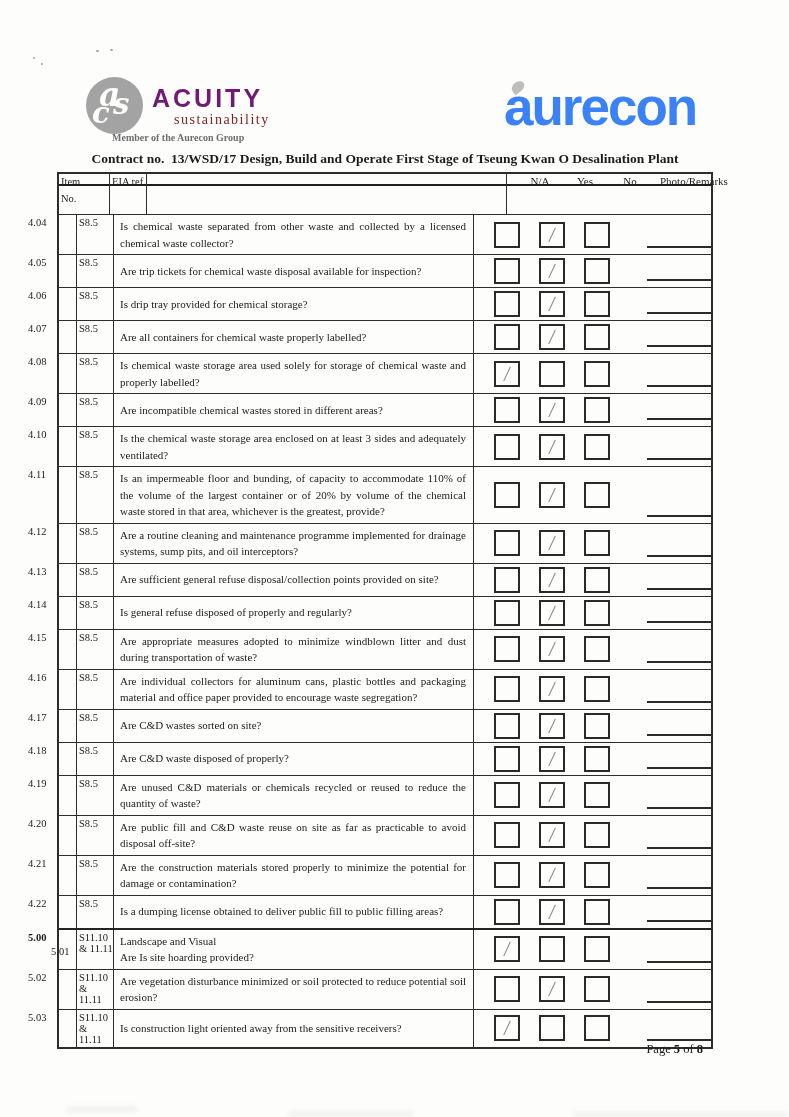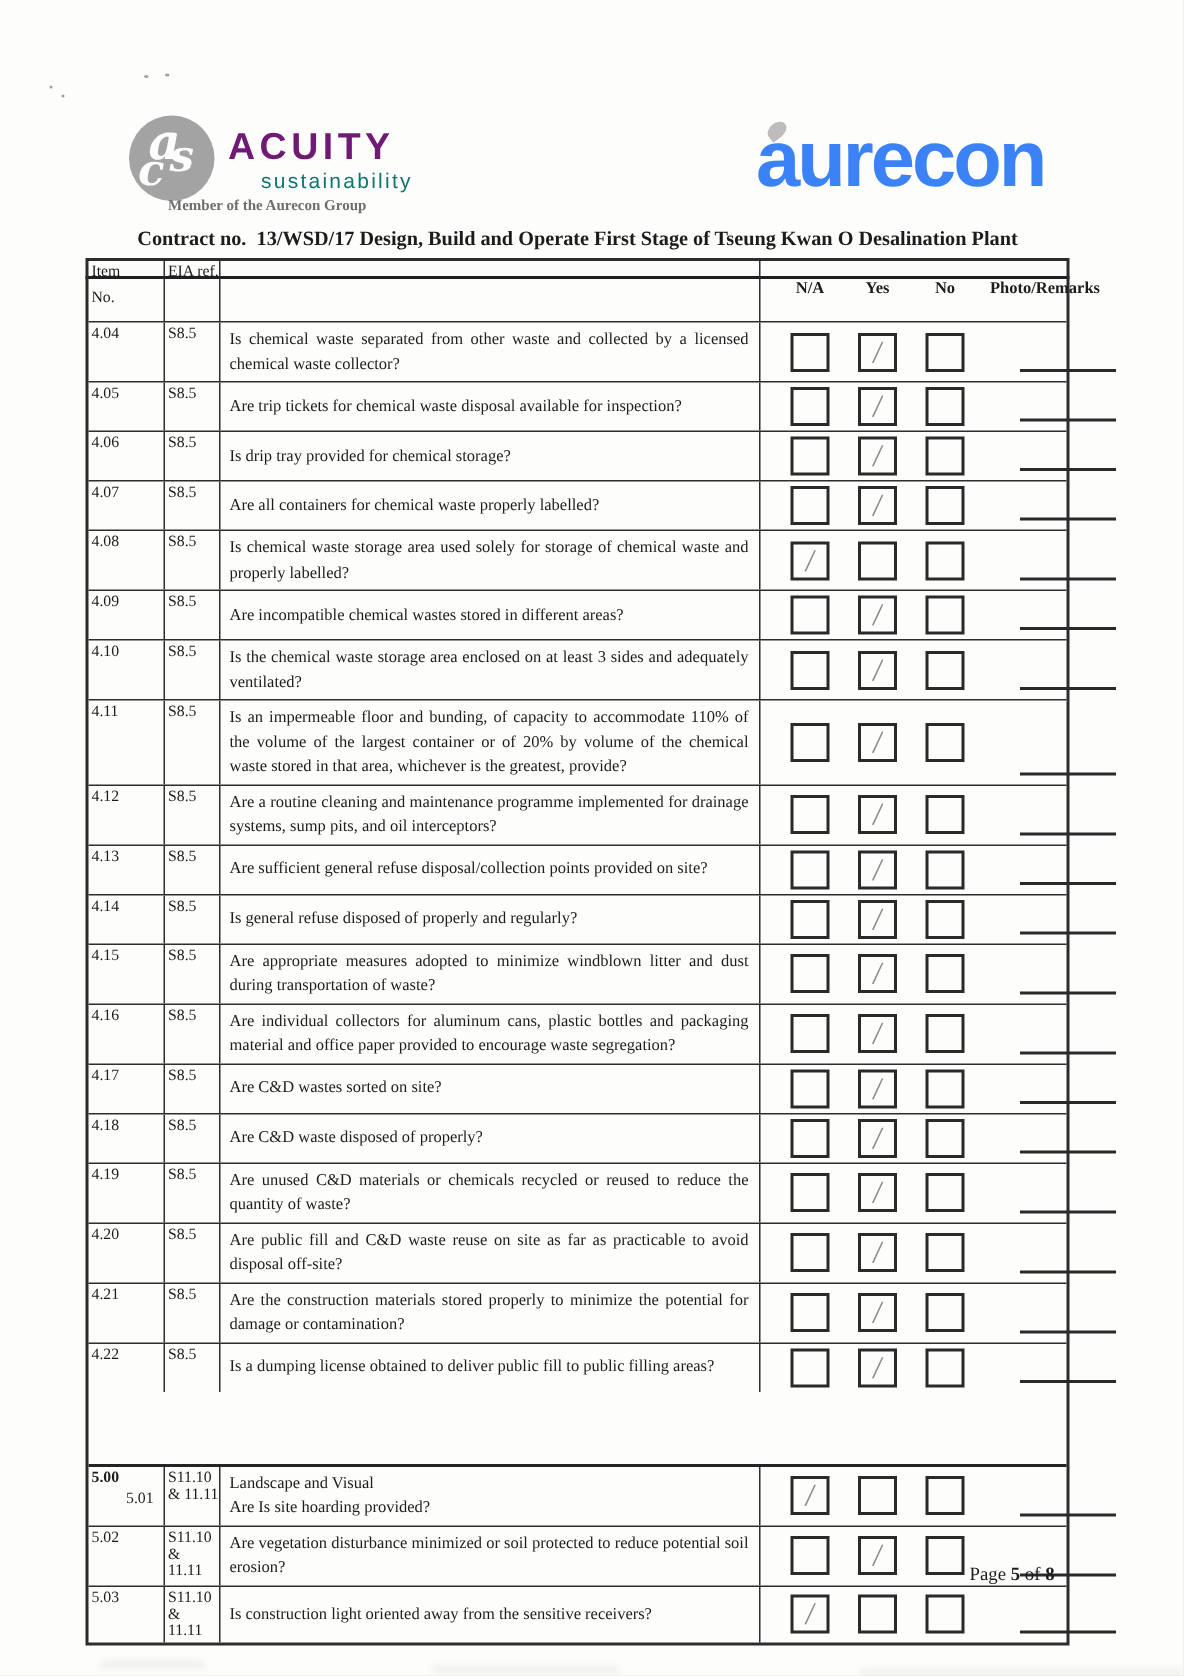--- a/index.html
+++ b/index.html
@@ -13,58 +13,58 @@
   
   .acs-circle{position:absolute;left:86px;top:77px;width:57px;height:57px;border-radius:50%;
     background:#a3a3a3;}
   .acs-circle span{position:absolute;color:#fdfdfc;font-family:"DejaVu Serif",serif;
     font-style:italic;font-weight:bold;line-height:1;}
   .acs-a{left:13px;top:1px;font-size:33px;}
   .acs-s{left:27px;top:13px;font-size:29px;}
   .acs-c{left:6px;top:22px;font-size:29px;}
   .acuity-name{position:absolute;left:152px;top:86px;font-family:"Liberation Sans",sans-serif;
     font-size:25px;font-weight:bold;letter-spacing:3px;color:#701a75;line-height:1;}
-  .acuity-tagline{position:absolute;left:174px;top:113px;font-family:Liberation Sans, sans-serif;
-    font-size:14px;letter-spacing:1.5px;color:#0f766e;line-height:1;}
+  .acuity-tagline{position:absolute;left:174px;top:113px;font-family:Liberation Serif, serif;
+    font-size:14px;letter-spacing:1.5px;color:#7f1d1d;line-height:1;}
   .member-line{position:absolute;left:112px;top:133px;font-family:Liberation Serif, serif;
     font-size:10px;font-weight:bold;color:#6e6e6e;line-height:1;}
   .aurecon{position:absolute;left:504px;top:80px;font-family:"Liberation Sans",sans-serif;
     font-size:53px;font-weight:bold;letter-spacing:-2px;color:#3b82f6;line-height:1;}
   .leaf{position:absolute;left:511px;top:82px;width:14px;height:10px;background:#bdbdbd;
     border-radius:60% 60% 60% 0;transform:rotate(-38deg);}
   
   .doc-title{position:absolute;left:57px;top:151px;width:656px;text-align:center;
     font-size:13.5px;font-weight:bold;border-bottom:2.5px solid #1f1f1f;padding-bottom:17px;
     white-space:nowrap;}
   
   .checklist{position:absolute;left:57px;top:172px;width:656px;box-sizing:border-box;
     border:2px solid #2d2d2d;font-size:11px;}
   .thead{display:flex;height:40px;box-sizing:border-box;}
-  .row{display:flex;border-top:1.6px solid #2d2d2d;min-height:33px;box-sizing:border-box;}
-  .row.section-start{border-top:2.4px solid #242424;margin-top:48px;}
+  .row{display:flex;border-top:1.6px solid #2d2d2d;min-height:33px;box-sizing:border-box;justify-content:flex-end;}
+  .row.section-start{border-top:2.4px solid #242424;}
   .c-item{width:51px;flex:none;border-right:1.4px solid #2d2d2d;box-sizing:border-box;
     padding:2px 1px 2px 2px;font-size:10.5px;}
   .c-eia{width:37px;flex:none;border-right:1.4px solid #2d2d2d;box-sizing:border-box;
     padding:2px 0 2px 2px;font-size:10.5px;}
   .c-q{width:360px;flex:none;border-right:1.7px solid #2d2d2d;box-sizing:border-box;
     padding:3px 7px 3px 6px;display:flex;flex-direction:column;justify-content:center;}
   .q-text{text-align:justify;line-height:16.5px;}
   .q-head{font-weight:normal;line-height:16.5px;}
   .bold-first .c-item .t1{font-weight:bold;}
   .c-item .t2{margin-top:3px;padding-left:23px;}
   .c-checks{flex:1;display:flex;align-items:center;box-sizing:border-box;}
   .box{width:26px;height:26px;flex:none;border:2px solid #2a2a2a;box-sizing:border-box;
     margin-right:19px;display:flex;align-items:center;justify-content:center;background:#fdfdfc;}
   .box:first-child{margin-left:20px;}
   .tick{font-size:22px;line-height:1;color:#8a8a8a;font-weight:400;transform:rotate(6deg);
     font-family:"Liberation Serif",serif;}
   .remarks-line{width:64px;border-bottom:2px solid #2a2a2a;align-self:flex-end;
     margin:0 0 6px 18px;height:0;}
   .thead .c-q,.thead .c-item,.thead .c-eia{justify-content:flex-start;}
-  .head-checks{flex:1;display:flex;padding-top:12px;font-weight:bold;}
+  .head-checks{flex:1;display:flex;padding-top:1px;}
   .hl{width:26px;flex:none;text-align:center;margin-right:19px;}
   .hl:first-child{margin-left:20px;}
   .hl.remarks{width:auto;margin-left:-2px;margin-right:4px;}
   
   .page-footer{position:absolute;top:1042px;right:86px;font-size:12.5px;}
   .page-footer b{font-weight:bold;}
   
   .bleed{position:absolute;background:#9a9a9a;opacity:.10;filter:blur(2px);border-radius:2px;}
 </style>
 </head>

